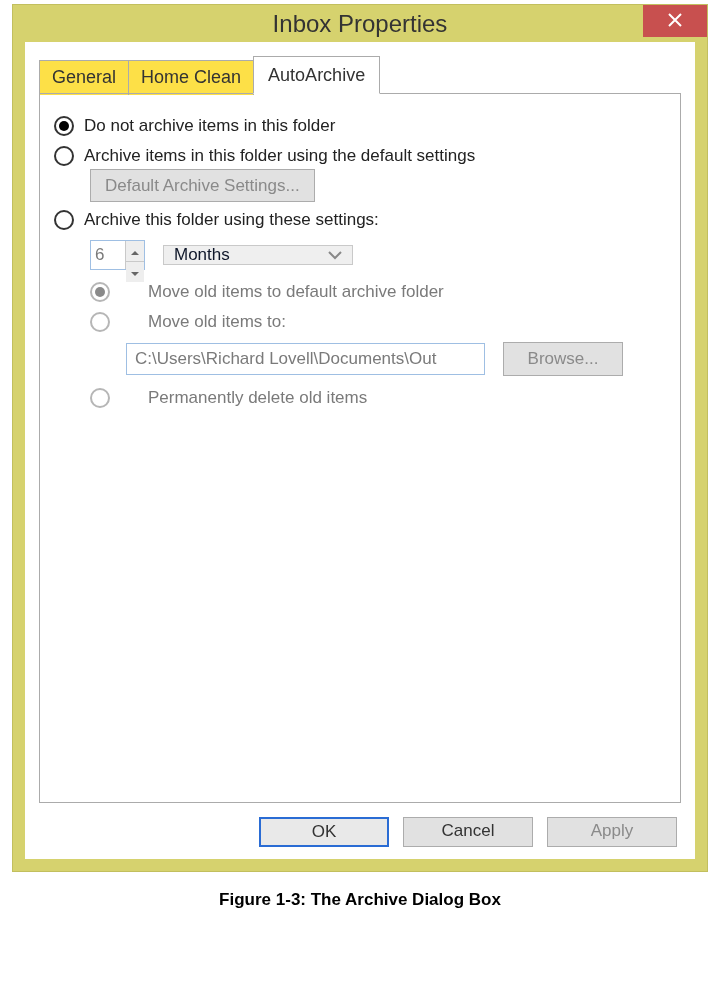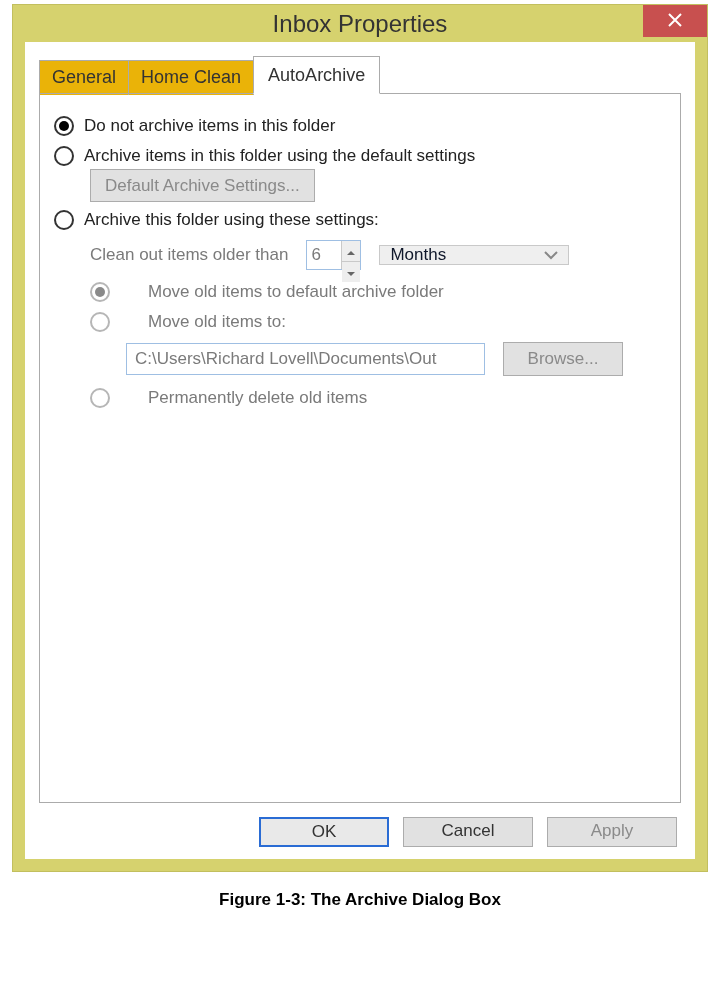--- a/index.html
+++ b/index.html
@@ -58,21 +58,21 @@
     border-bottom: none;
     padding: 6px 12px 7px 12px;
     margin-right: 0;
     background: #fff;
     color: #333;
     cursor: pointer;
     position: relative;
     font-size: 18px;
   }
   .tab.inactive {
-    background: #eab308;
+    background: #fde047;
     top: 1px;
   }
   .tab.inactive + .tab.inactive { border-left: none; }
   .tab.active {
     border: 1px solid #ababab;
     border-bottom: 1px solid #fff;
     padding: 8px 14px 7px 14px;
     z-index: 2;
     margin-left: -1px;
   }
@@ -254,21 +254,20 @@
           <span>Default Archive Settings...</span>
         </span>
       </div>
 
       <div class="radio-row">
         <span class="radio"></span>
         <span class="radio-label">Archive this folder using these settings:</span>
       </div>
 
       <div class="clean-row">
-        <span class="clean-label">Clean out items older than</span>
         <div class="spinner">
           <input readonly="" value="6" style="">
           <div class="arrows">
             <div class="arrow">
               <span><svg viewBox="0 0 8 6">
                     <path d="M0 5 L4 1 L8 5" fill="#666"></path>
                   </svg></span>
             </div>
             <div class="arrow">
               <span><svg viewBox="0 0 8 6">

